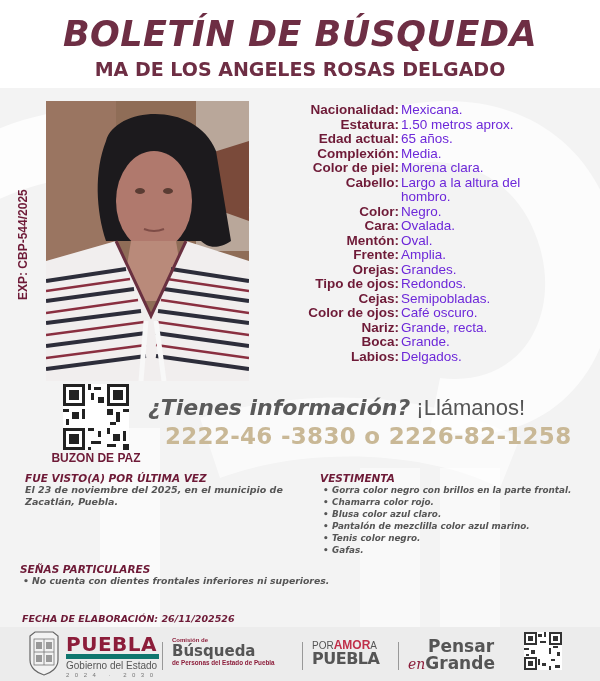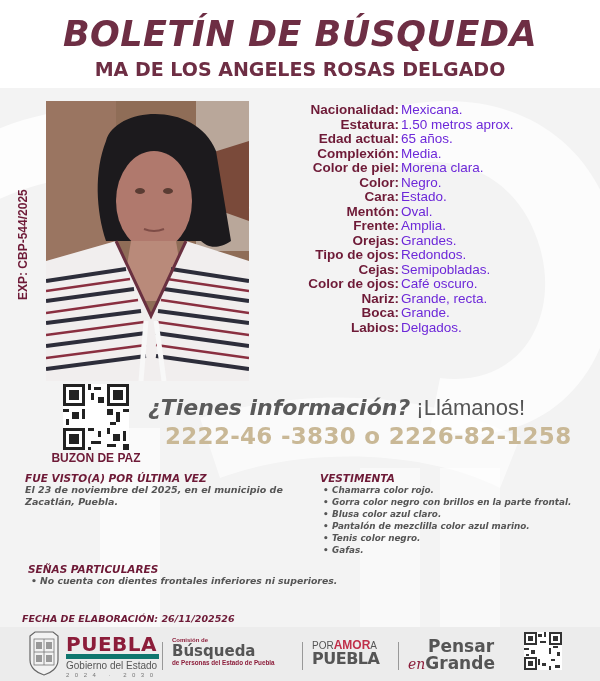--- a/index.html
+++ b/index.html
@@ -100,21 +100,21 @@
   .last-seen { position: absolute; left: 25px; top: 472px; width: 280px; }
   .clothing { position: absolute; left: 320px; top: 472px; width: 280px; }
   .clothing ul, .marks ul { list-style: none; }
   .clothing li, .marks li {
     font-family: "DejaVu Sans", sans-serif; font-weight: bold; font-style: italic;
     font-size: 8.8px; color: #555; line-height: 12px; padding-left: 12px; position: relative;
   }
   .clothing li::before, .marks li::before {
     content: "•"; position: absolute; left: 3px; top: 0; font-style: normal;
   }
-  .marks { position: absolute; left: 28px; top: 563px; width: 360px; }
+  .marks { position: absolute; left: 20px; top: 563px; width: 360px; }
   .marks li { font-size: 9.3px; }
 
   .fecha {
     position: absolute; left: 22px; top: 613px;
     font-family: "DejaVu Sans", sans-serif; font-weight: bold; font-style: italic;
     font-size: 9.5px; color: #6e1a37;
   }
 
   .footer {
     position: absolute; left: 0; top: 627px; width: 600px; height: 54px;
@@ -248,26 +248,30 @@
     </div>
     <div class="detail-row">
       <span class="detail-label">Complexión:</span>
       <span class="detail-value">Media.</span>
     </div>
     <div class="detail-row">
       <span class="detail-label">Color de piel:</span>
       <span class="detail-value">Morena clara.</span>
     </div>
     <div class="detail-row">
+      <span class="detail-label">Cabello:</span>
+      <span class="detail-value">Largo a la altura del hombro.</span>
+    </div>
+    <div class="detail-row">
       <span class="detail-label">Color:</span>
       <span class="detail-value">Negro.</span>
     </div>
     <div class="detail-row">
       <span class="detail-label">Cara:</span>
-      <span class="detail-value">Estado.</span>
+      <span class="detail-value">Ovalada.</span>
     </div>
     <div class="detail-row">
       <span class="detail-label">Mentón:</span>
       <span class="detail-value">Oval.</span>
     </div>
     <div class="detail-row">
       <span class="detail-label">Frente:</span>
       <span class="detail-value">Amplia.</span>
     </div>
     <div class="detail-row">
@@ -345,22 +349,22 @@
   <div class="phones">2222-46 -3830 o 2226-82-1258</div>
 
   <div class="last-seen">
     <div class="section-title">FUE VISTO(A) POR ÚLTIMA VEZ</div>
     <div class="section-text">El  23 de noviembre del 2025, en el municipio de Zacatlán, Puebla.</div>
   </div>
 
   <div class="clothing">
     <div class="section-title">VESTIMENTA</div>
     <ul>
+      <li>Gorra color negro con brillos en la parte frontal.</li>
       <li>Chamarra color rojo.</li>
-      <li>Gorra color negro con brillos en la parte frontal.</li>
       <li>Blusa color azul claro.</li>
       <li>Pantalón de mezclilla color azul marino.</li>
       <li>Tenis color negro.</li>
       <li>Gafas.</li>
     </ul>
   </div>
 
   <div class="marks">
     <div class="section-title">SEÑAS PARTICULARES</div>
     <ul>

